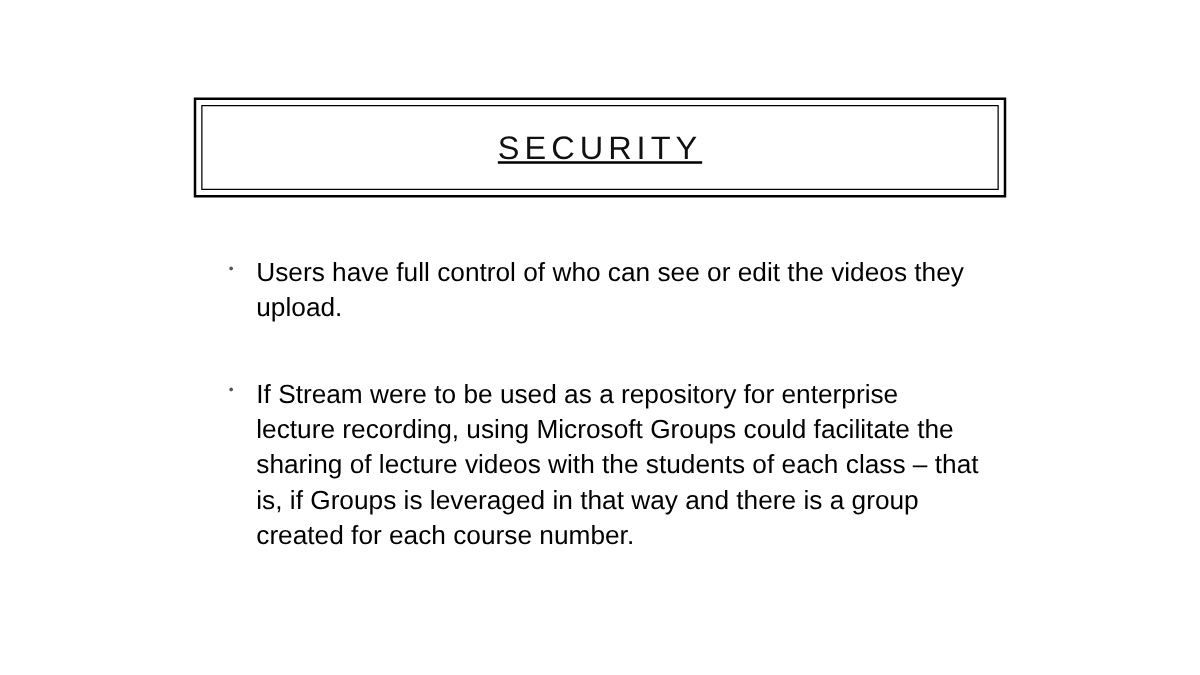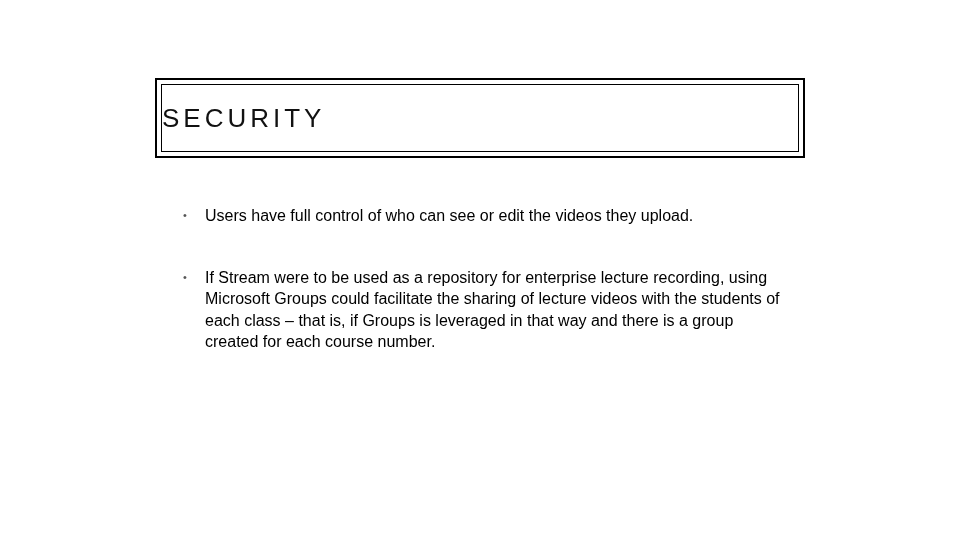--- a/index.html
+++ b/index.html
@@ -28,21 +28,22 @@
     box-sizing: border-box;
     padding: 4px;
   }
   .title-inner {
     width: 100%;
     height: 100%;
     border: 1px solid #000000;
     box-sizing: border-box;
     display: flex;
     align-items: center;
-    justify-content: flex-start;
+    justify-content: center;
+    text-decoration: underline;
   }
   .title-text {
     font-size: 26px;
     letter-spacing: 4px;
     font-weight: 400;
     color: #111111;
   }
   .body {
     position: absolute;
     left: 175px;
@@ -50,21 +51,21 @@
     width: 610px;
   }
   ul.bullets {
     list-style: none;
     margin: 0;
     padding: 0;
   }
   ul.bullets > li {
     position: relative;
     padding-left: 30px;
-    font-size: 16px;
+    font-size: 21px;
     line-height: 1.35;
     margin-bottom: 40px;
     color: #000000;
   }
   ul.bullets > li::before {
     content: "•";
     position: absolute;
     left: 8px;
     top: 0;
     font-size: 11px;

